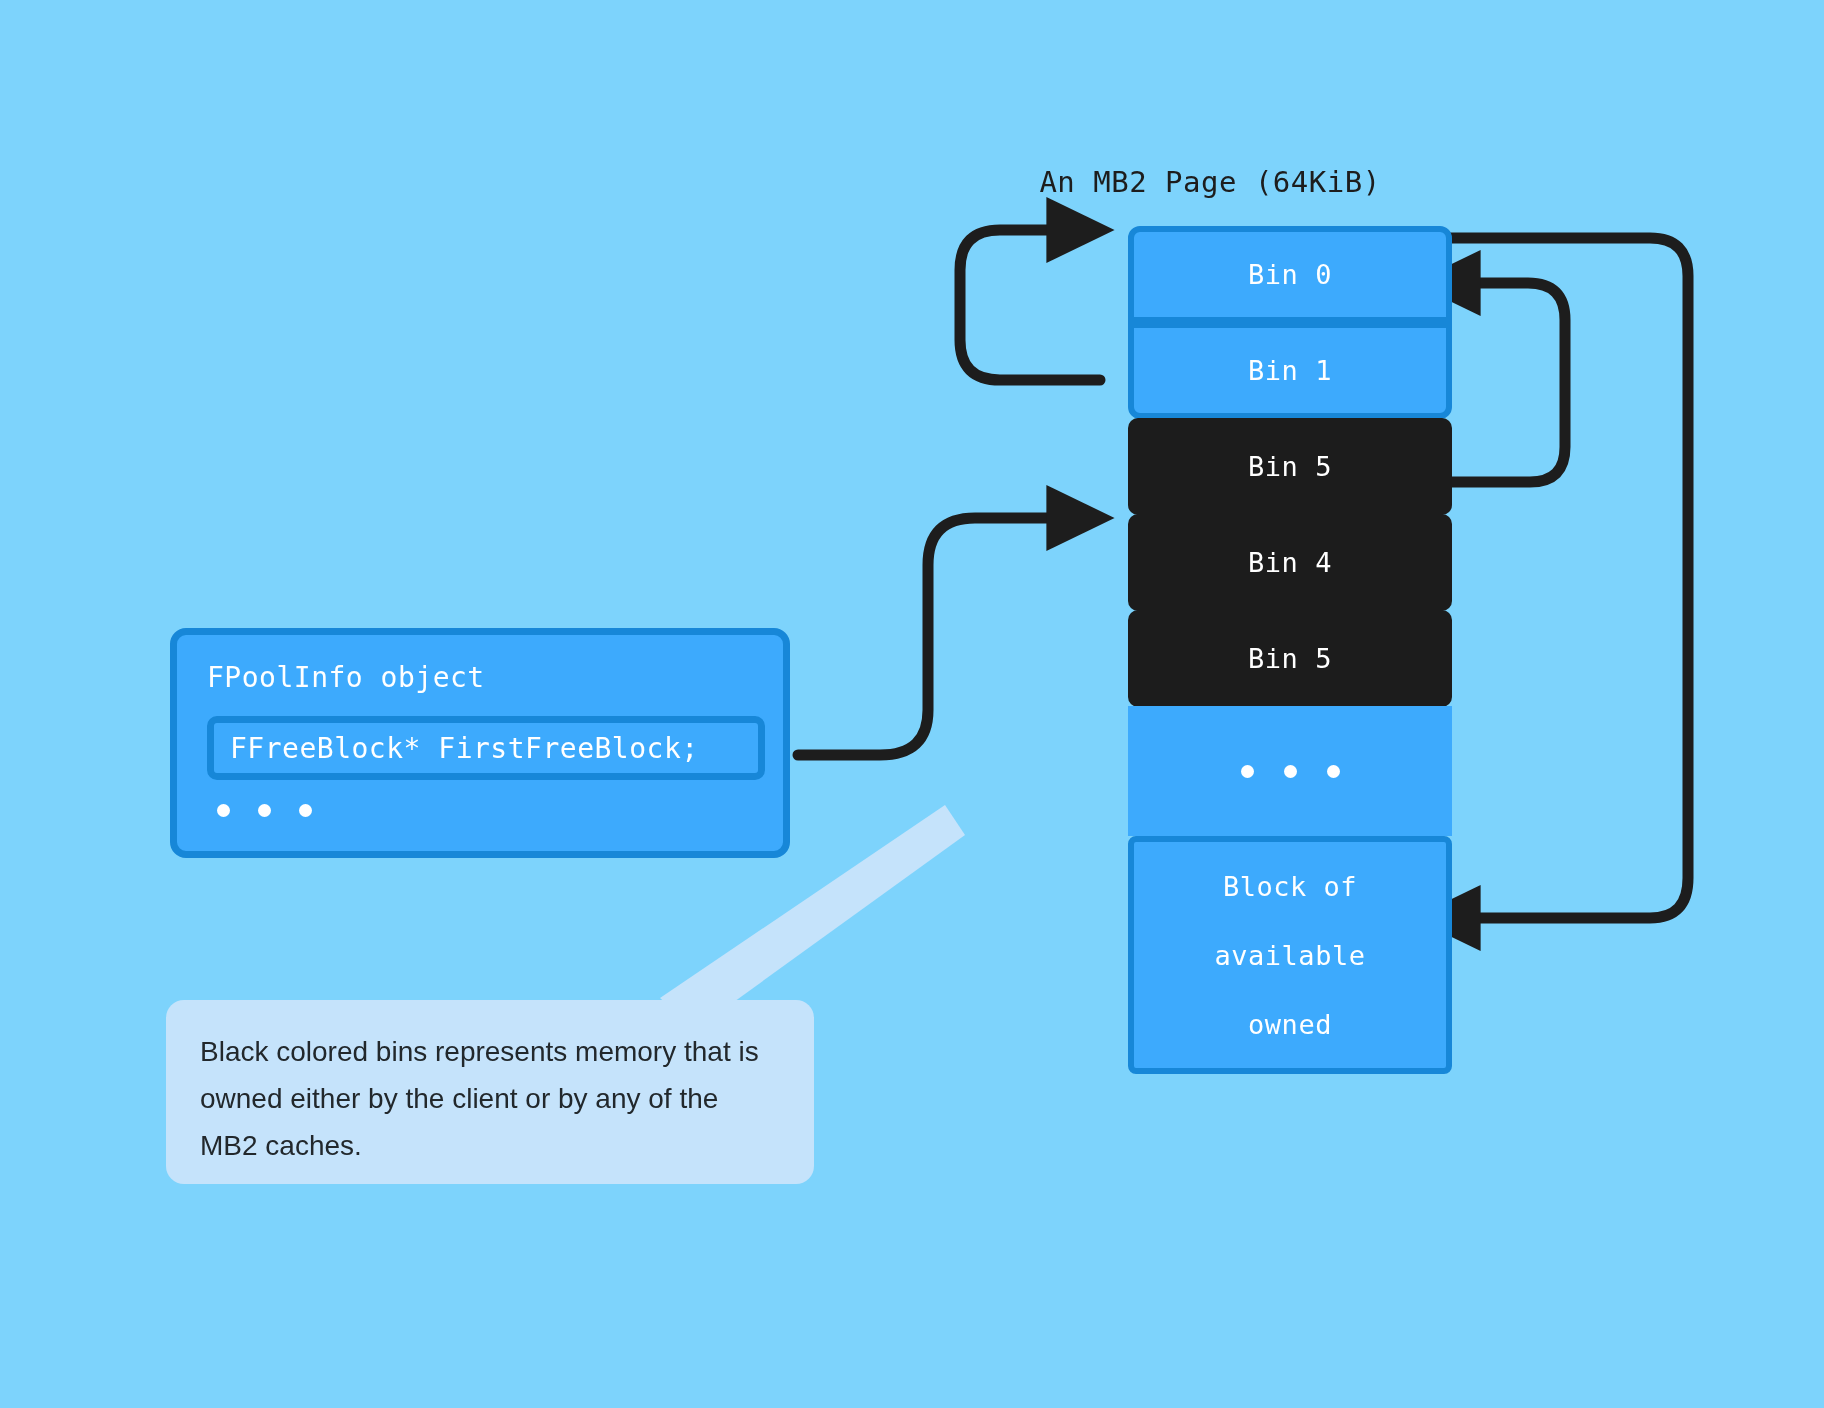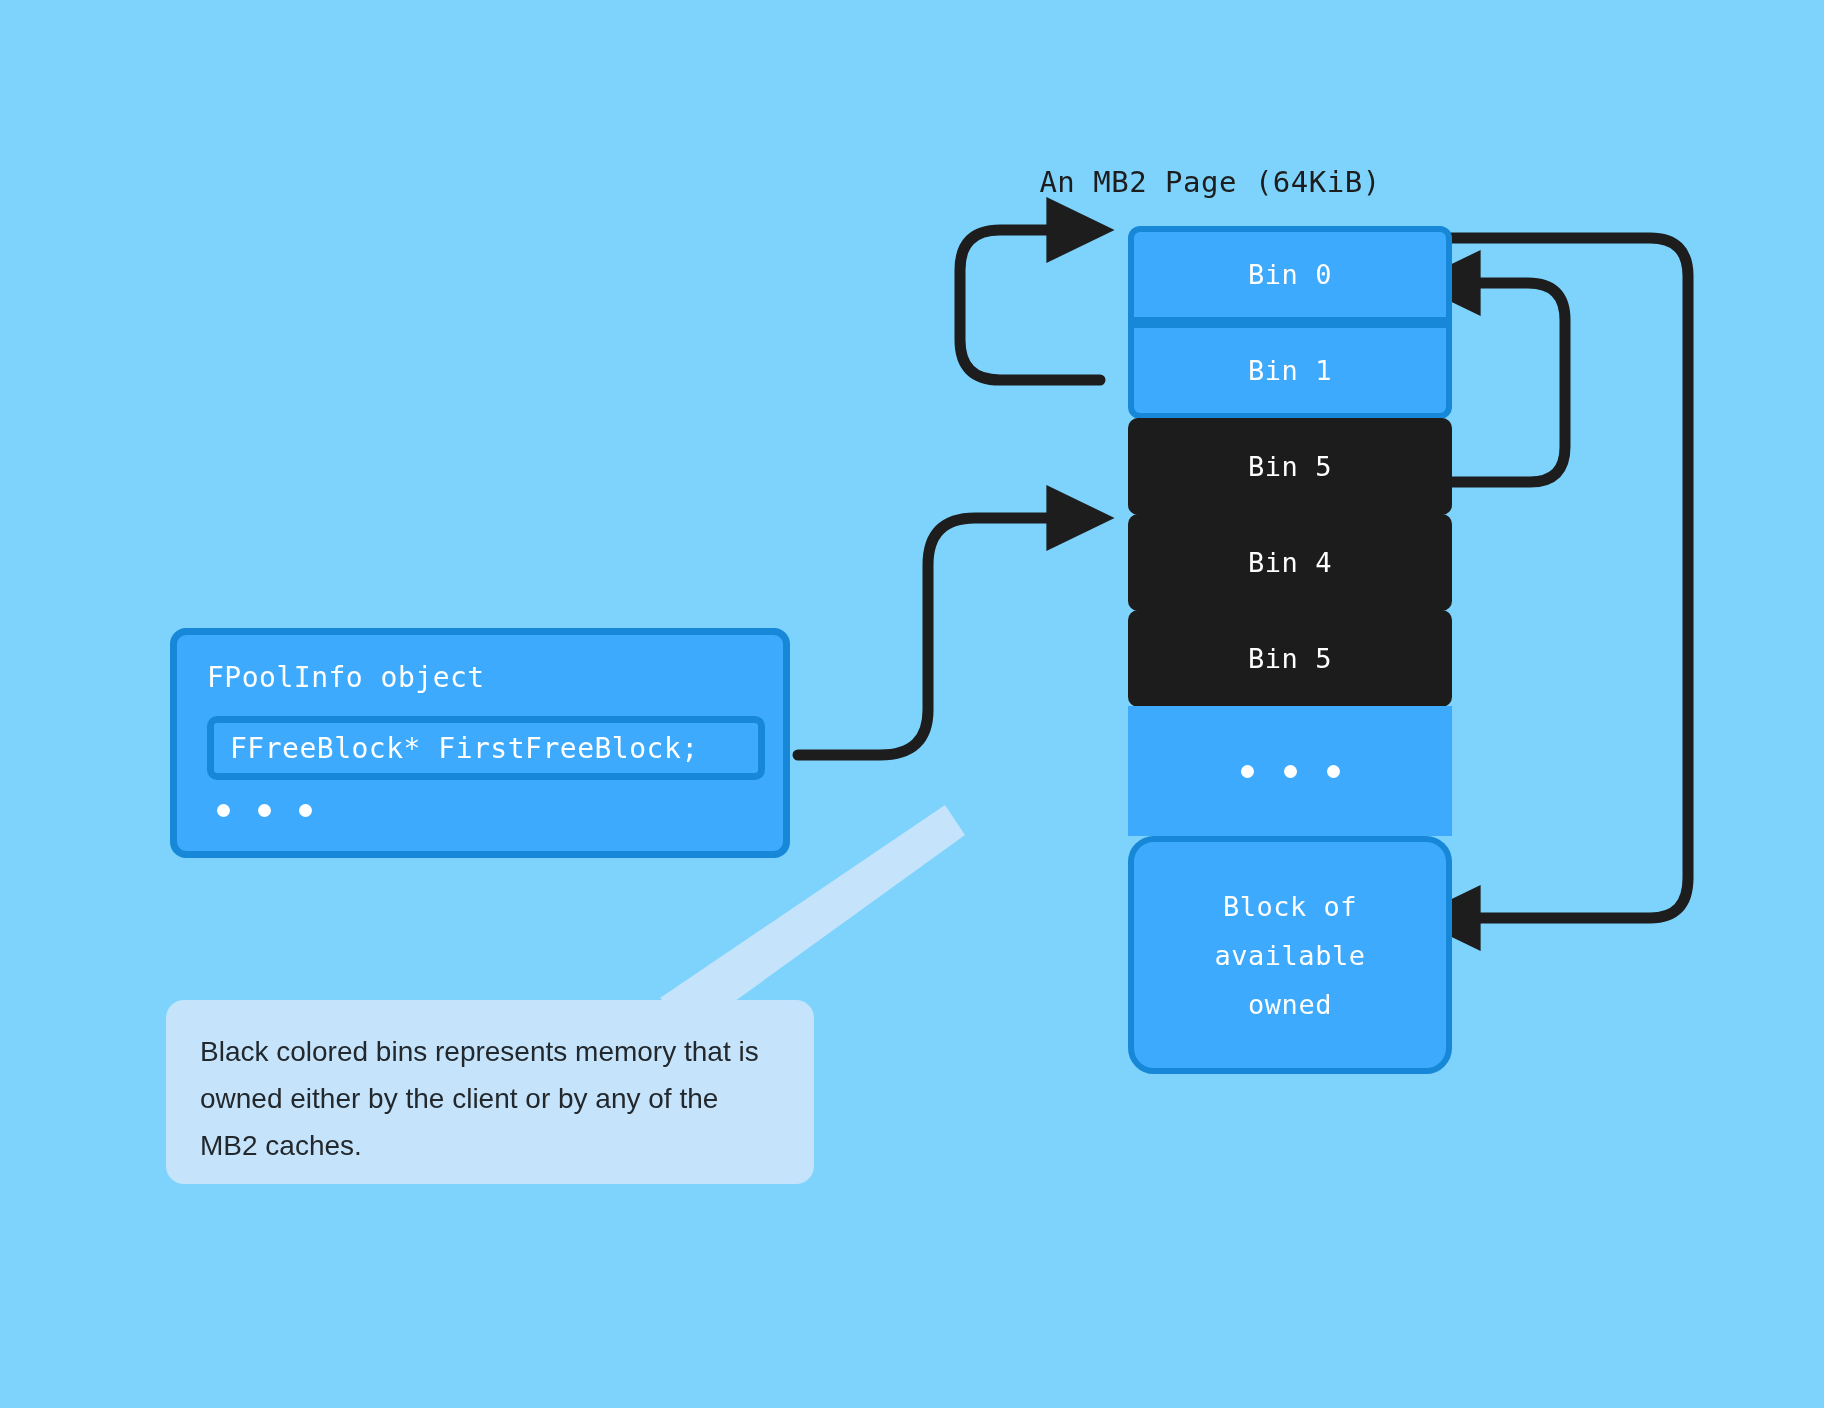--- a/index.html
+++ b/index.html
@@ -93,31 +93,32 @@
     border-radius: 50%;
     background: #ffffff;
   }
   .block-avail {
     position: relative;
     box-sizing: border-box;
     width: 324px;
     height: 238px;
     background: #3daafd;
     border: 6px solid #1787d8;
-    border-radius: 26px;
+    border-radius: 8px;
     display: flex;
     flex-direction: column;
     align-items: center;
     justify-content: center;
     font-family: "DejaVu Sans Mono", monospace;
     font-size: 27px;
     line-height: 49px;
     letter-spacing: 0.5px;
     color: #ffffff;
     text-align: center;
+    gap: 20px;
   }
 
   
   #fpoolinfo {
     position: absolute;
     left: 170px;
     top: 628px;
     width: 620px;
     height: 230px;
     box-sizing: border-box;

